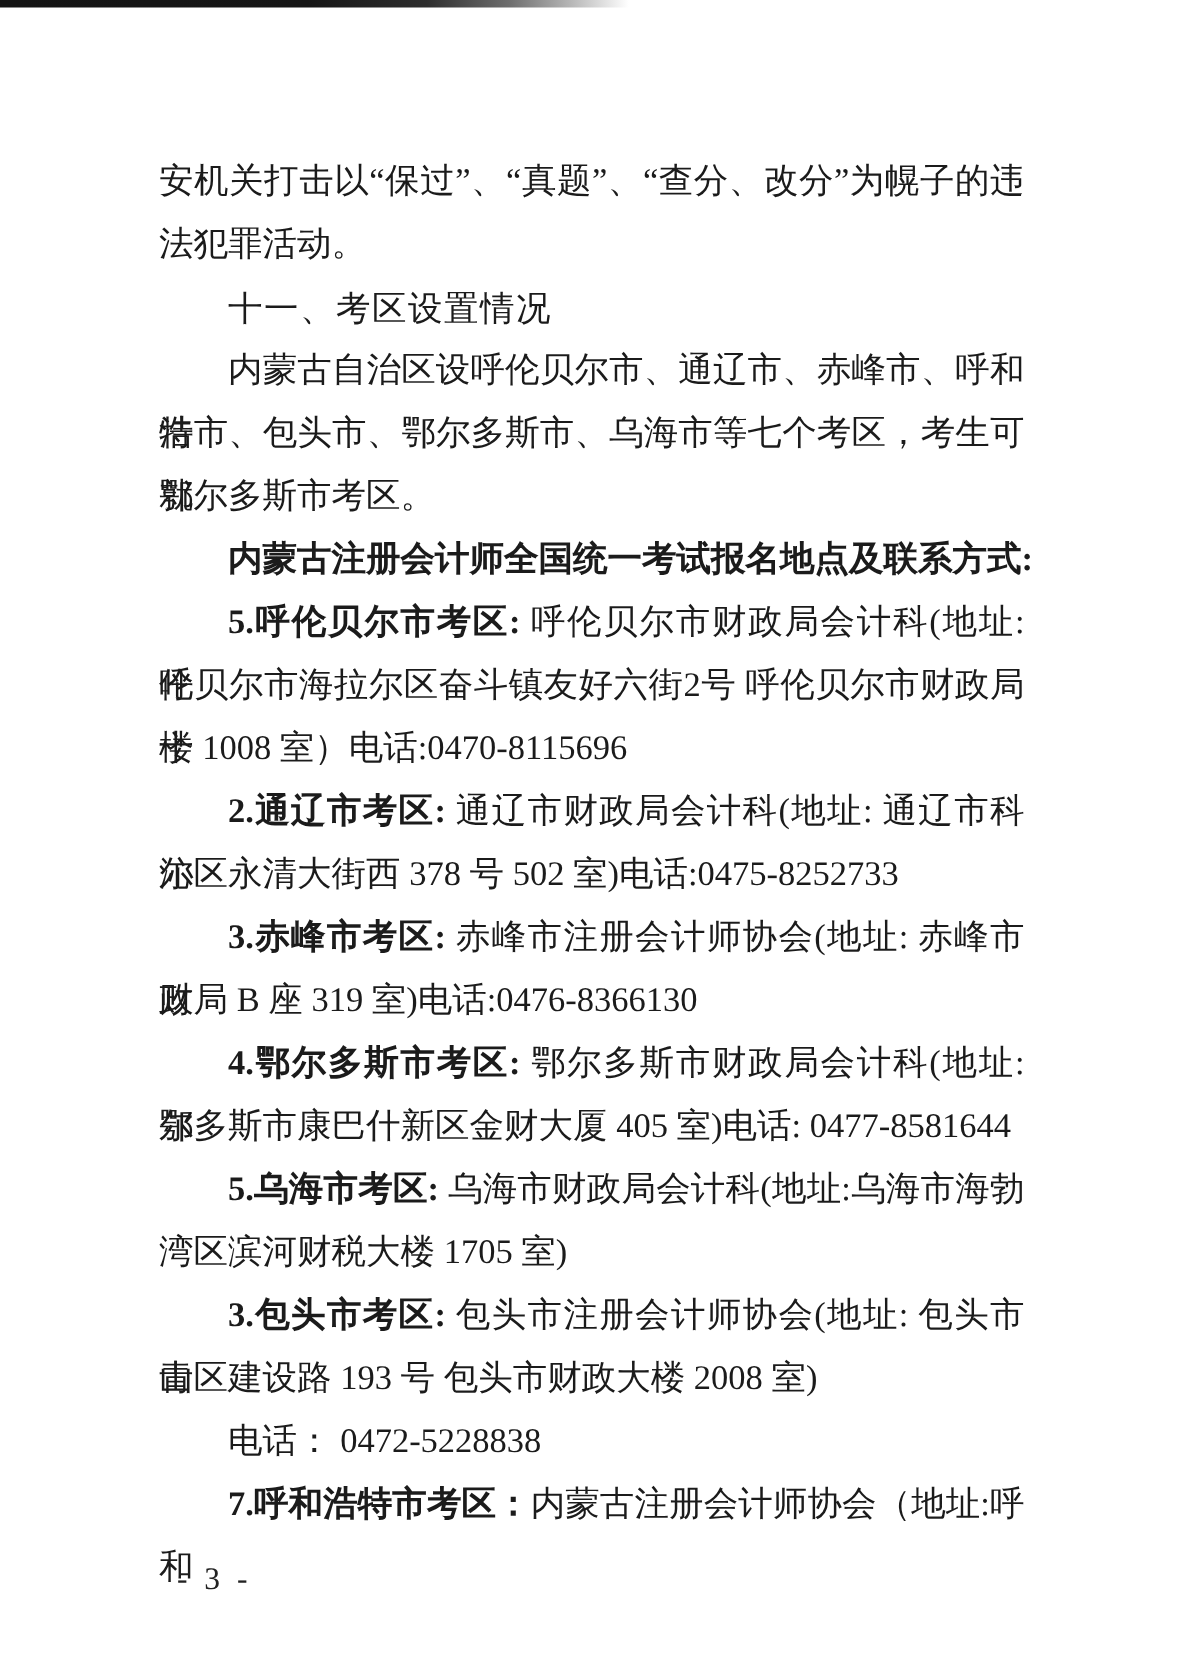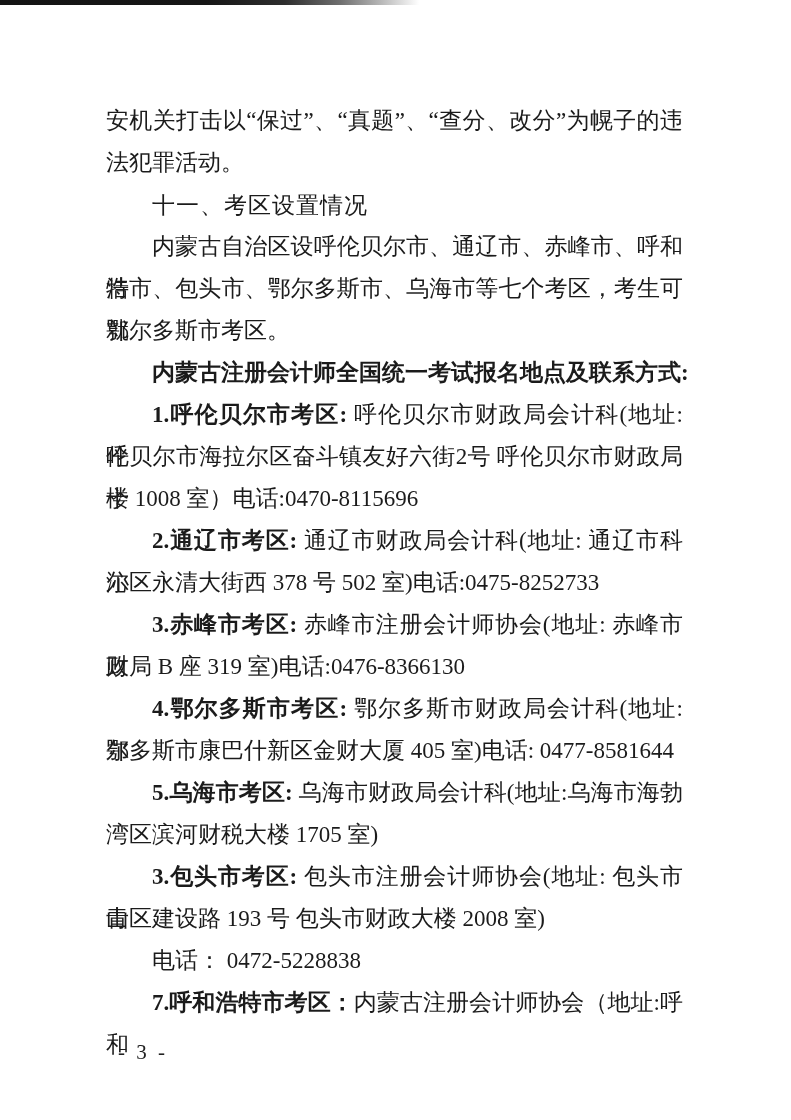--- a/index.html
+++ b/index.html
@@ -76,21 +76,21 @@
 <div class="scan-bar"></div>
 
 <div class="doc" id="doc-lines">
     <div class="line fill">安机关打击以“保过”、“真题”、“查分、改分”为幌子的违</div>
     <div class="line">法犯罪活动。</div>
     <div class="line heading-sans indent">十一、考区设置情况</div>
     <div class="line fill indent">内蒙古自治区设呼伦贝尔市、通辽市、赤峰市、呼和浩</div>
     <div class="line fill">特市、包头市、鄂尔多斯市、乌海市等七个考区，考生可就</div>
     <div class="line">鄂尔多斯市考区。</div>
     <div class="line heading-serif indent">内蒙古注册会计师全国统一考试报名地点及联系方式:</div>
-    <div class="line fill indent"><span class="prefix">1.呼伦贝尔市考区:</span><span> 呼伦贝尔市财政局会计科(地址: 呼</span></div>
+    <div class="line fill indent"><span class="prefix">5.呼伦贝尔市考区:</span><span> 呼伦贝尔市财政局会计科(地址: 呼</span></div>
     <div class="line fill">伦贝尔市海拉尔区奋斗镇友好六街2号 呼伦贝尔市财政局十</div>
     <div class="line phone">
       <span>楼 1008 室）</span>
       <span>电话:0470-8115696</span>
     </div>
     <div class="line fill indent"><span class="prefix">2.通辽市考区:</span><span> 通辽市财政局会计科(地址: 通辽市科尔</span></div>
     <div class="line phone">
       <span>沁区永清大街西 378 号 502 室)</span>
       <span>电话:0475-8252733</span>
     </div>

